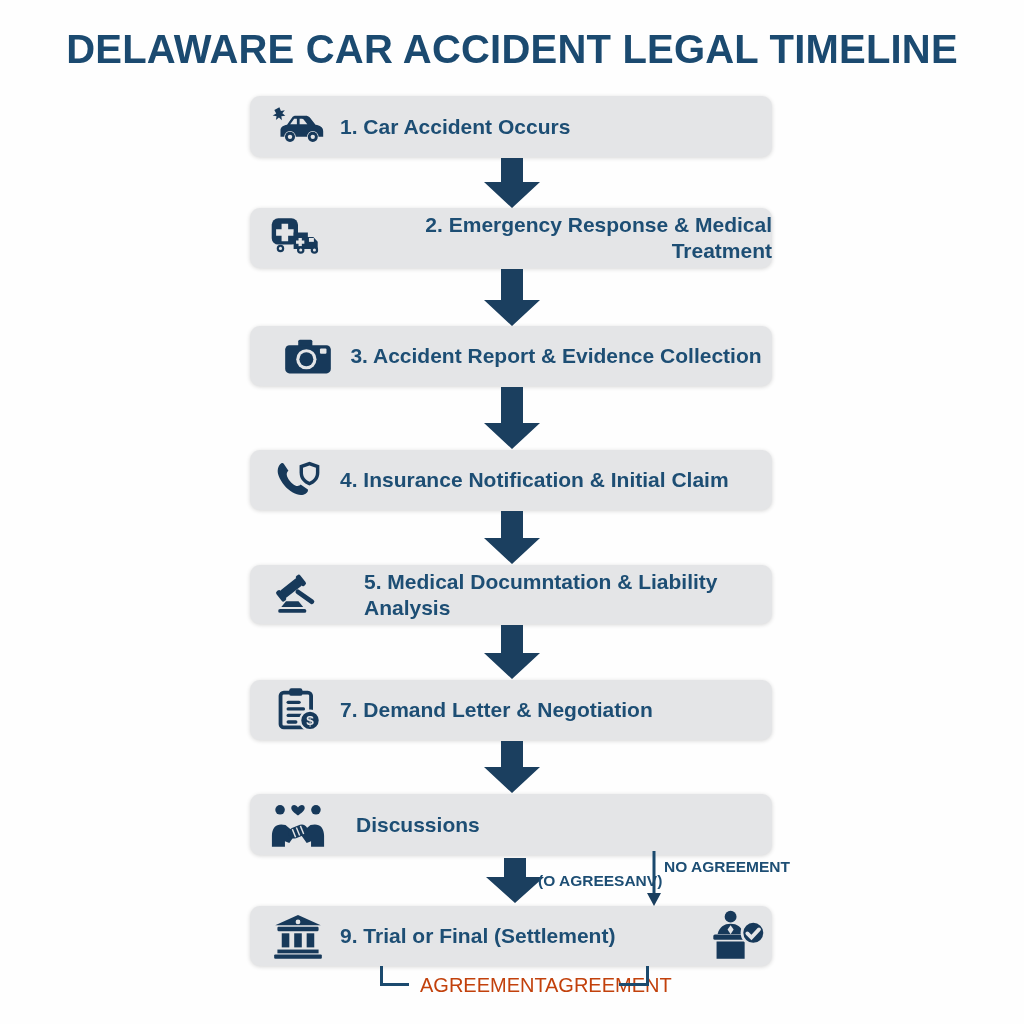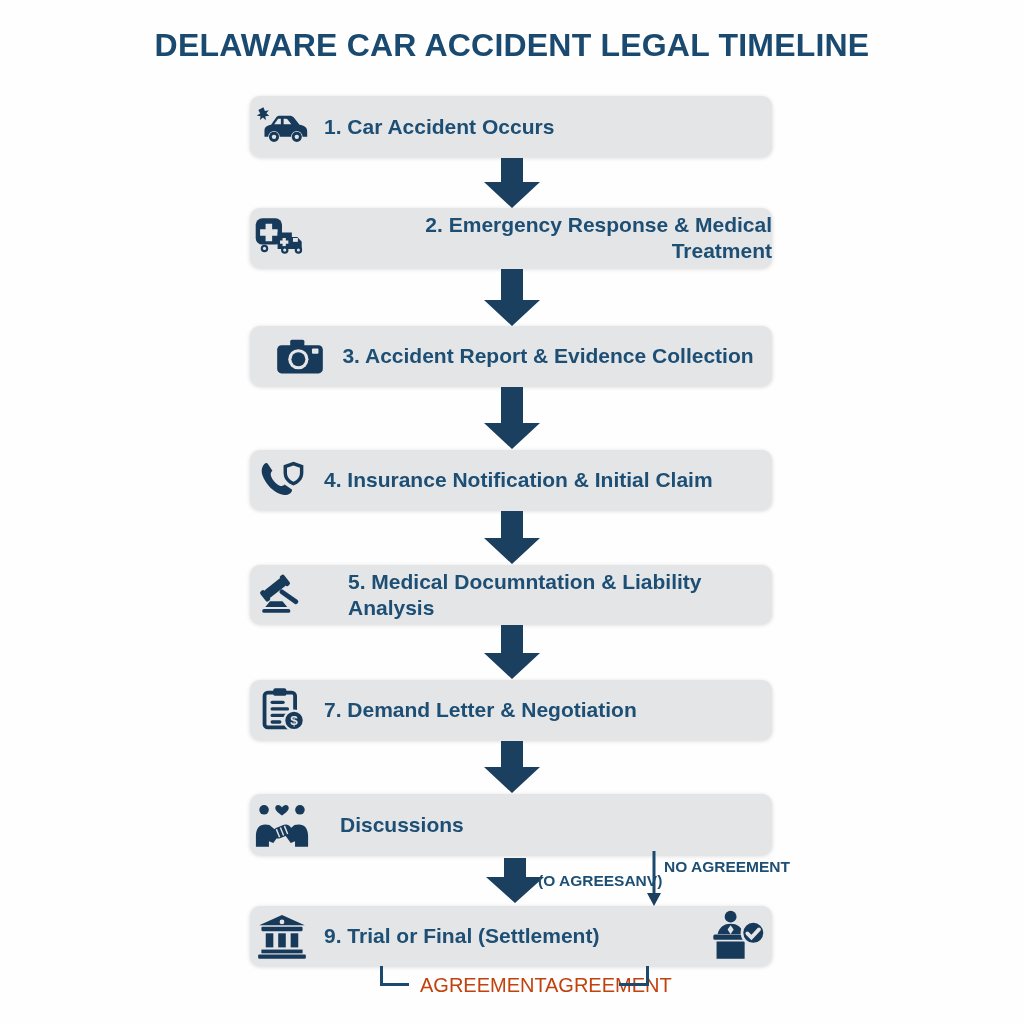--- a/index.html
+++ b/index.html
@@ -1,22 +1,22 @@
 <!DOCTYPE html>
 <html><head>
 <meta charset="utf-8">
 <style>
   html,body{margin:0;padding:0;background:#ffffff;}
   .canvas{position:relative;width:1024px;height:1024px;background:#fefefe;overflow:hidden;
           font-family:"Liberation Sans", sans-serif;}
   .title{position:absolute;top:27px;left:0;width:1024px;margin:0;text-align:center;
-         font-size:32px;font-weight:bold;letter-spacing:.2px;color:#1b4a70;}
+         font-size:40px;font-weight:bold;letter-spacing:.2px;color:#1b4a70;}
   .step{position:absolute;left:250px;width:522px;background:#e4e5e7;border-radius:10px;
         box-shadow:0 1px 4px rgba(0,0,0,.16);display:flex;align-items:center;
-        box-sizing:border-box;}
+        padding-left:16px;box-sizing:border-box;}
   .icon{width:64px;min-width:64px;display:flex;align-items:center;justify-content:center;}
   .label{margin-left:10px;font-size:21px;font-weight:bold;color:#1d4e74;line-height:26px;}
   .label .line2{display:block;margin-left:16px;}
   .arrow{position:absolute;left:484px;}
   .arrow polygon, .thin-arrow polygon{fill:#1b3f5f;}
   .thin-arrow{position:absolute;left:644px;top:851px;}
   .thin-arrow line{stroke:#1b4a6e;stroke-width:3;}
   .flow-label{position:absolute;font-size:15.5px;font-weight:bold;color:#1d4e74;white-space:nowrap;}
   .bracket{position:absolute;background:#1b4a6e;}
   .agreement-label{position:absolute;font-size:20px;font-weight:normal;color:#c2410c;}

